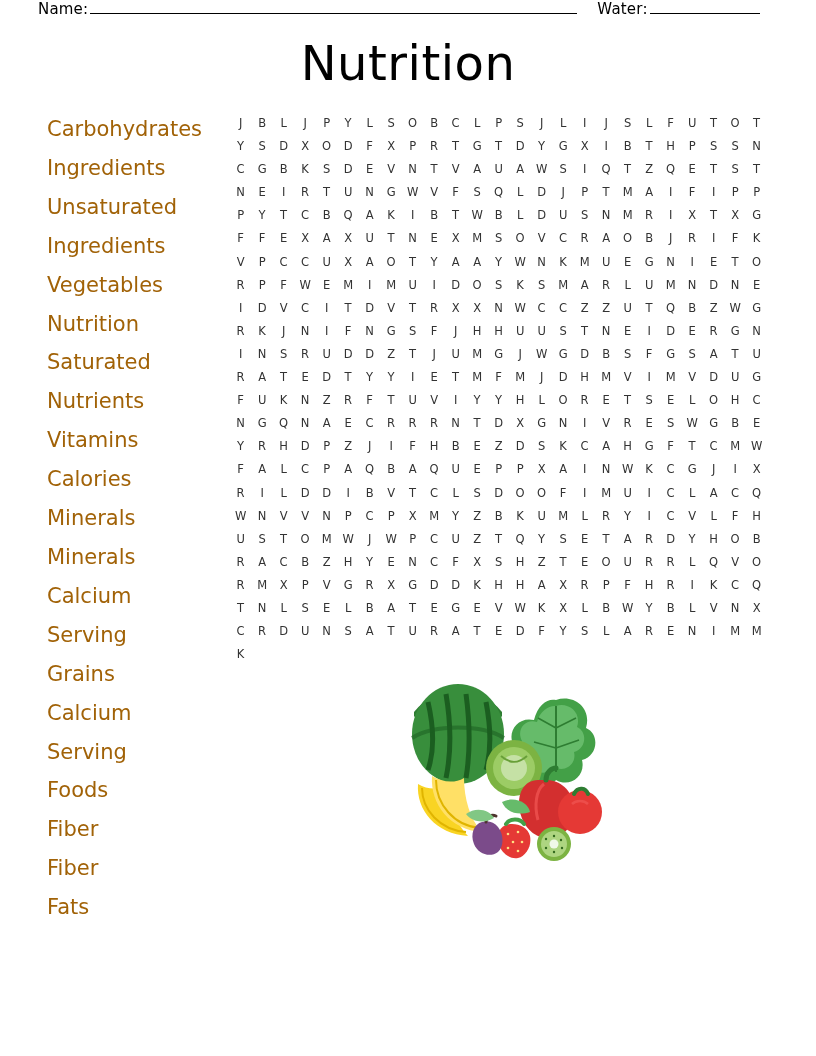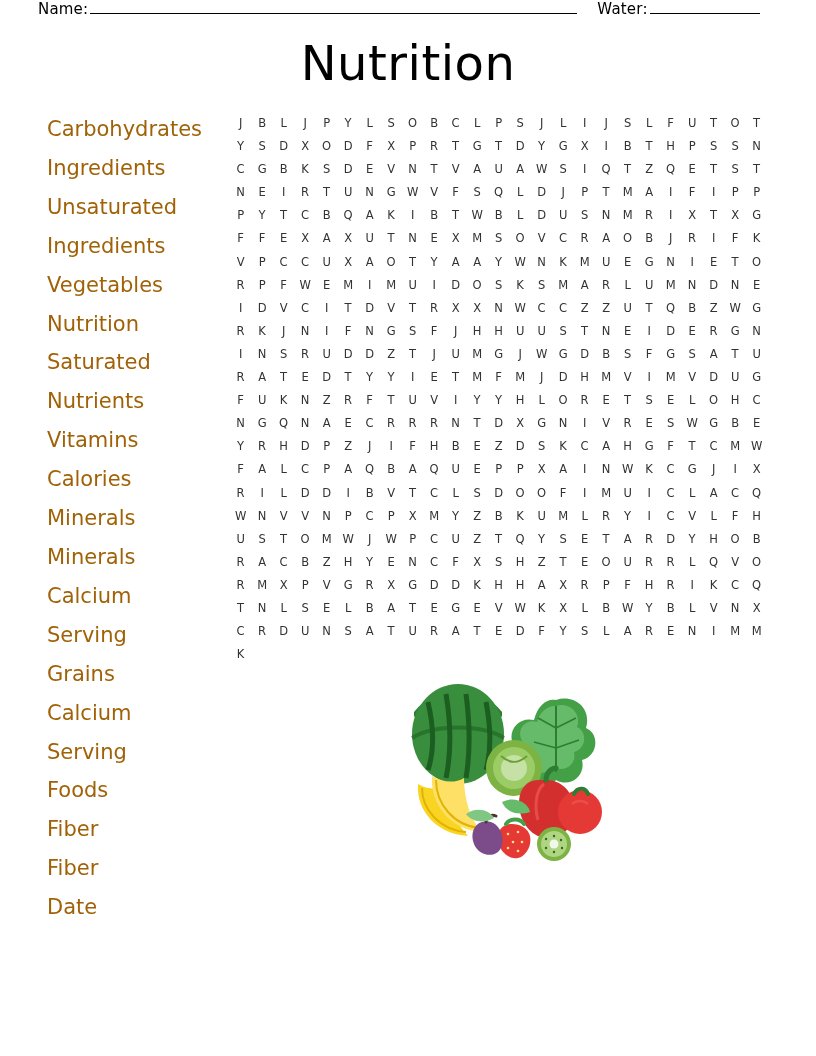--- a/index.html
+++ b/index.html
@@ -133,21 +133,21 @@
       <div class="word">Minerals</div>
       <div class="word">Minerals</div>
       <div class="word">Calcium</div>
       <div class="word">Serving</div>
       <div class="word">Grains</div>
       <div class="word">Calcium</div>
       <div class="word">Serving</div>
       <div class="word">Foods</div>
       <div class="word">Fiber</div>
       <div class="word">Fiber</div>
-      <div class="word">Date</div>
+      <div class="word">Fats</div>
     </div>
 
   <div class="grid">
       <span class="cell">J</span>
       <span class="cell">B</span>
       <span class="cell">L</span>
       <span class="cell">J</span>
       <span class="cell">P</span>
       <span class="cell">Y</span>
       <span class="cell">L</span>

